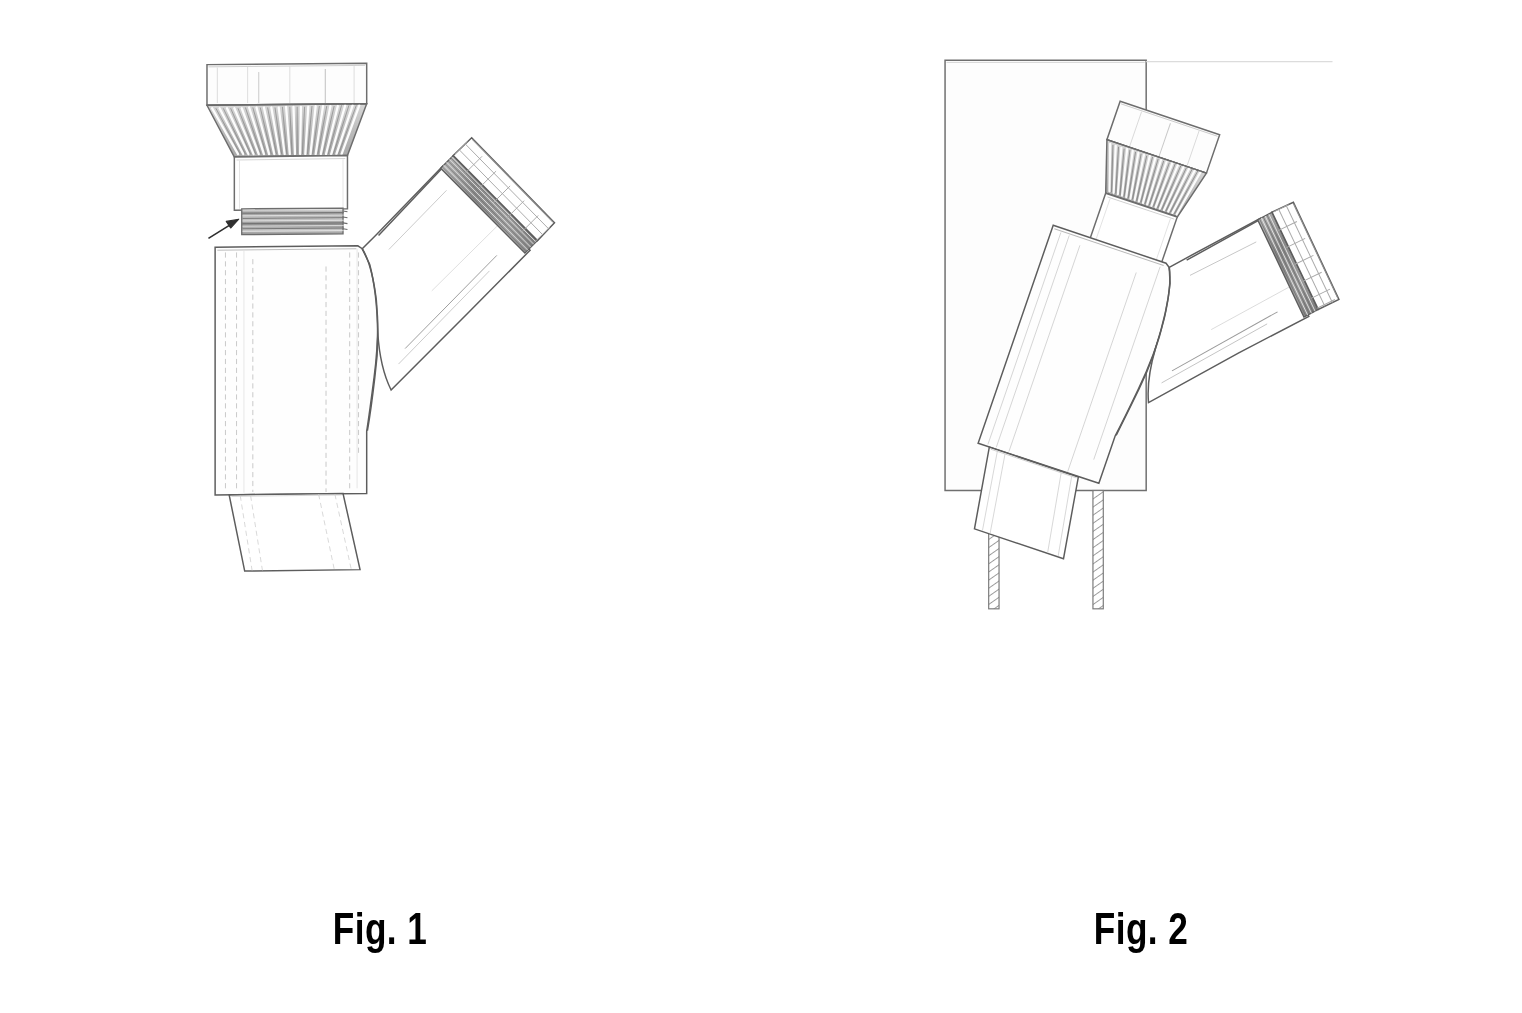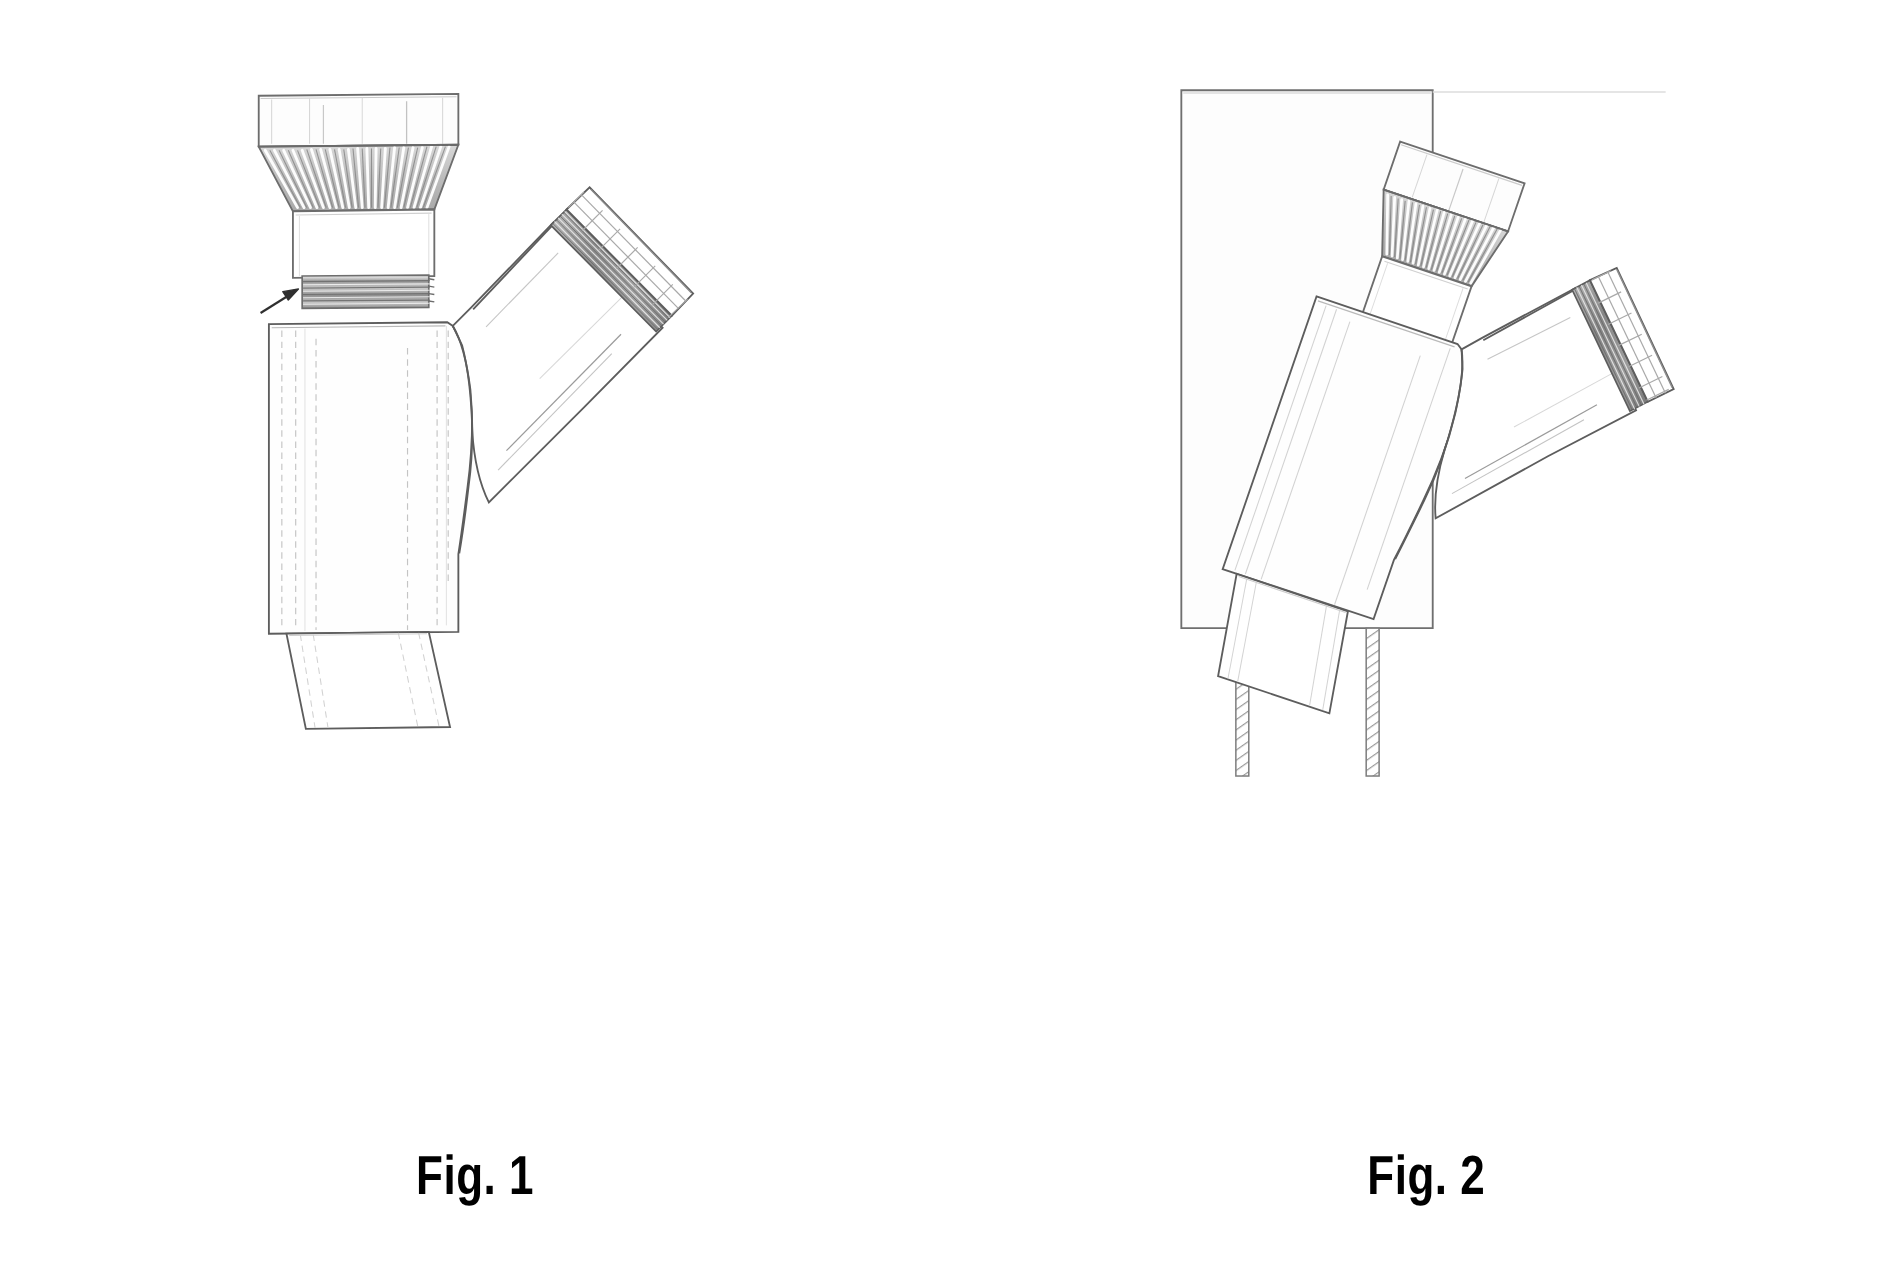--- a/index.html
+++ b/index.html
@@ -13,21 +13,21 @@
   }
   #sheet {
     position: relative;
     width: 1522px;
     height: 1013px;
     background: #ffffff;
     overflow: hidden;
   }
   .figure-panel {
     position: absolute;
-    top: 16px;
+    top: 4px;
     height: 749px;
   }
   #figure-1-panel { left: 0; width: 760px; }
   #figure-2-panel { left: 760px; width: 762px; }
 
   .fig-svg {
     position: absolute;
     top: 0; left: 0;
     width: 100%;
     height: 100%;

